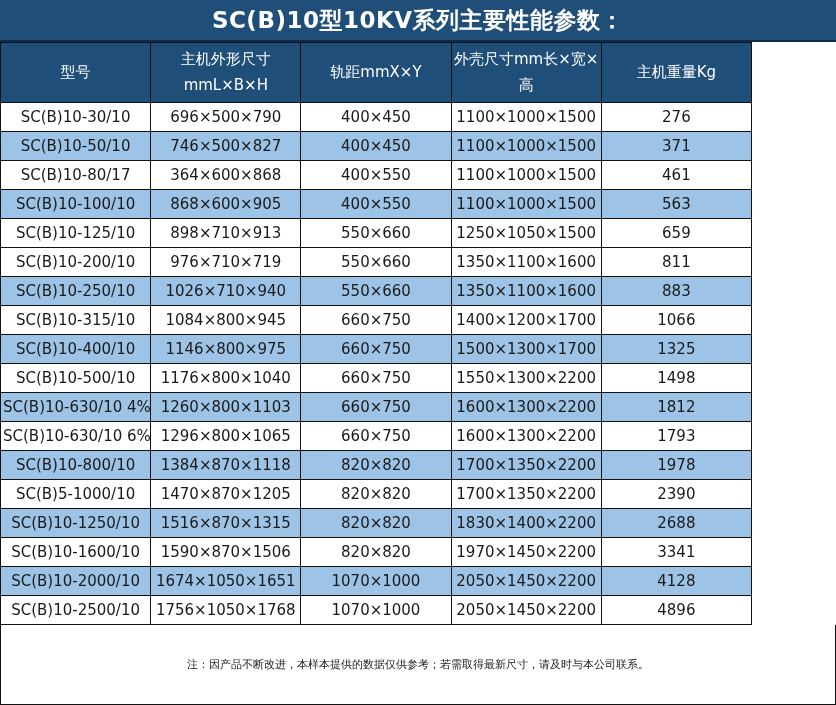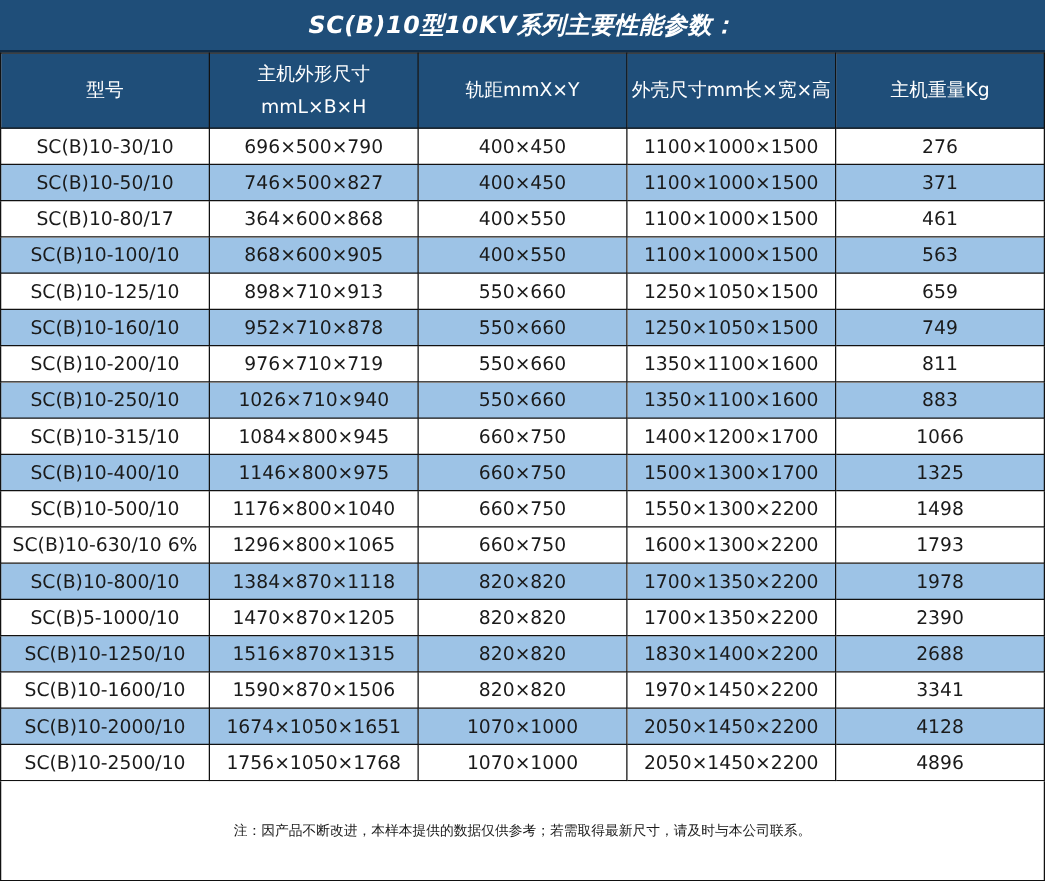--- a/index.html
+++ b/index.html
@@ -22,31 +22,30 @@
     height:705px;
     background:var(--row-bg);
     display:flex;
     flex-direction:column;
   }
   .title-bar{
     height:42px;
     flex:0 0 42px;
     background:var(--header-bg);
     color:var(--header-text);
-    font-size:19px;
+    font-size:23px;
     font-weight:bold;
     display:flex;
     align-items:center;
     justify-content:center;
     border-bottom:2px solid #0e2b47;
     letter-spacing:0.5px;
-    font-style:italic;
   }
   table.spec-table{
-    width:836px;
+    width:752px;
     border-collapse:collapse;
     table-layout:fixed;
   }
   .spec-table th{
     background:var(--header-bg);
     color:var(--header-text);
     font-weight:normal;
     font-size:15px;
     height:60px;
     text-align:center;
@@ -130,27 +129,20 @@
           <td>1100×1000×1500</td>
           <td>563</td>
         </tr>
         <tr>
           <td>SC(B)10-125/10</td>
           <td>898×710×913</td>
           <td>550×660</td>
           <td>1250×1050×1500</td>
           <td>659</td>
         </tr>
-        <tr class="alt">
-          <td>SC(B)10-160/10</td>
-          <td>952×710×878</td>
-          <td>550×660</td>
-          <td>1250×1050×1500</td>
-          <td>749</td>
-        </tr>
         <tr>
           <td>SC(B)10-200/10</td>
           <td>976×710×719</td>
           <td>550×660</td>
           <td>1350×1100×1600</td>
           <td>811</td>
         </tr>
         <tr class="alt">
           <td>SC(B)10-250/10</td>
           <td>1026×710×940</td>
@@ -172,20 +164,27 @@
           <td>1500×1300×1700</td>
           <td>1325</td>
         </tr>
         <tr>
           <td>SC(B)10-500/10</td>
           <td>1176×800×1040</td>
           <td>660×750</td>
           <td>1550×1300×2200</td>
           <td>1498</td>
         </tr>
+        <tr class="alt">
+          <td>SC(B)10-630/10 4%</td>
+          <td>1260×800×1103</td>
+          <td>660×750</td>
+          <td>1600×1300×2200</td>
+          <td>1812</td>
+        </tr>
         <tr>
           <td>SC(B)10-630/10 6%</td>
           <td>1296×800×1065</td>
           <td>660×750</td>
           <td>1600×1300×2200</td>
           <td>1793</td>
         </tr>
         <tr class="alt">
           <td>SC(B)10-800/10</td>
           <td>1384×870×1118</td>

